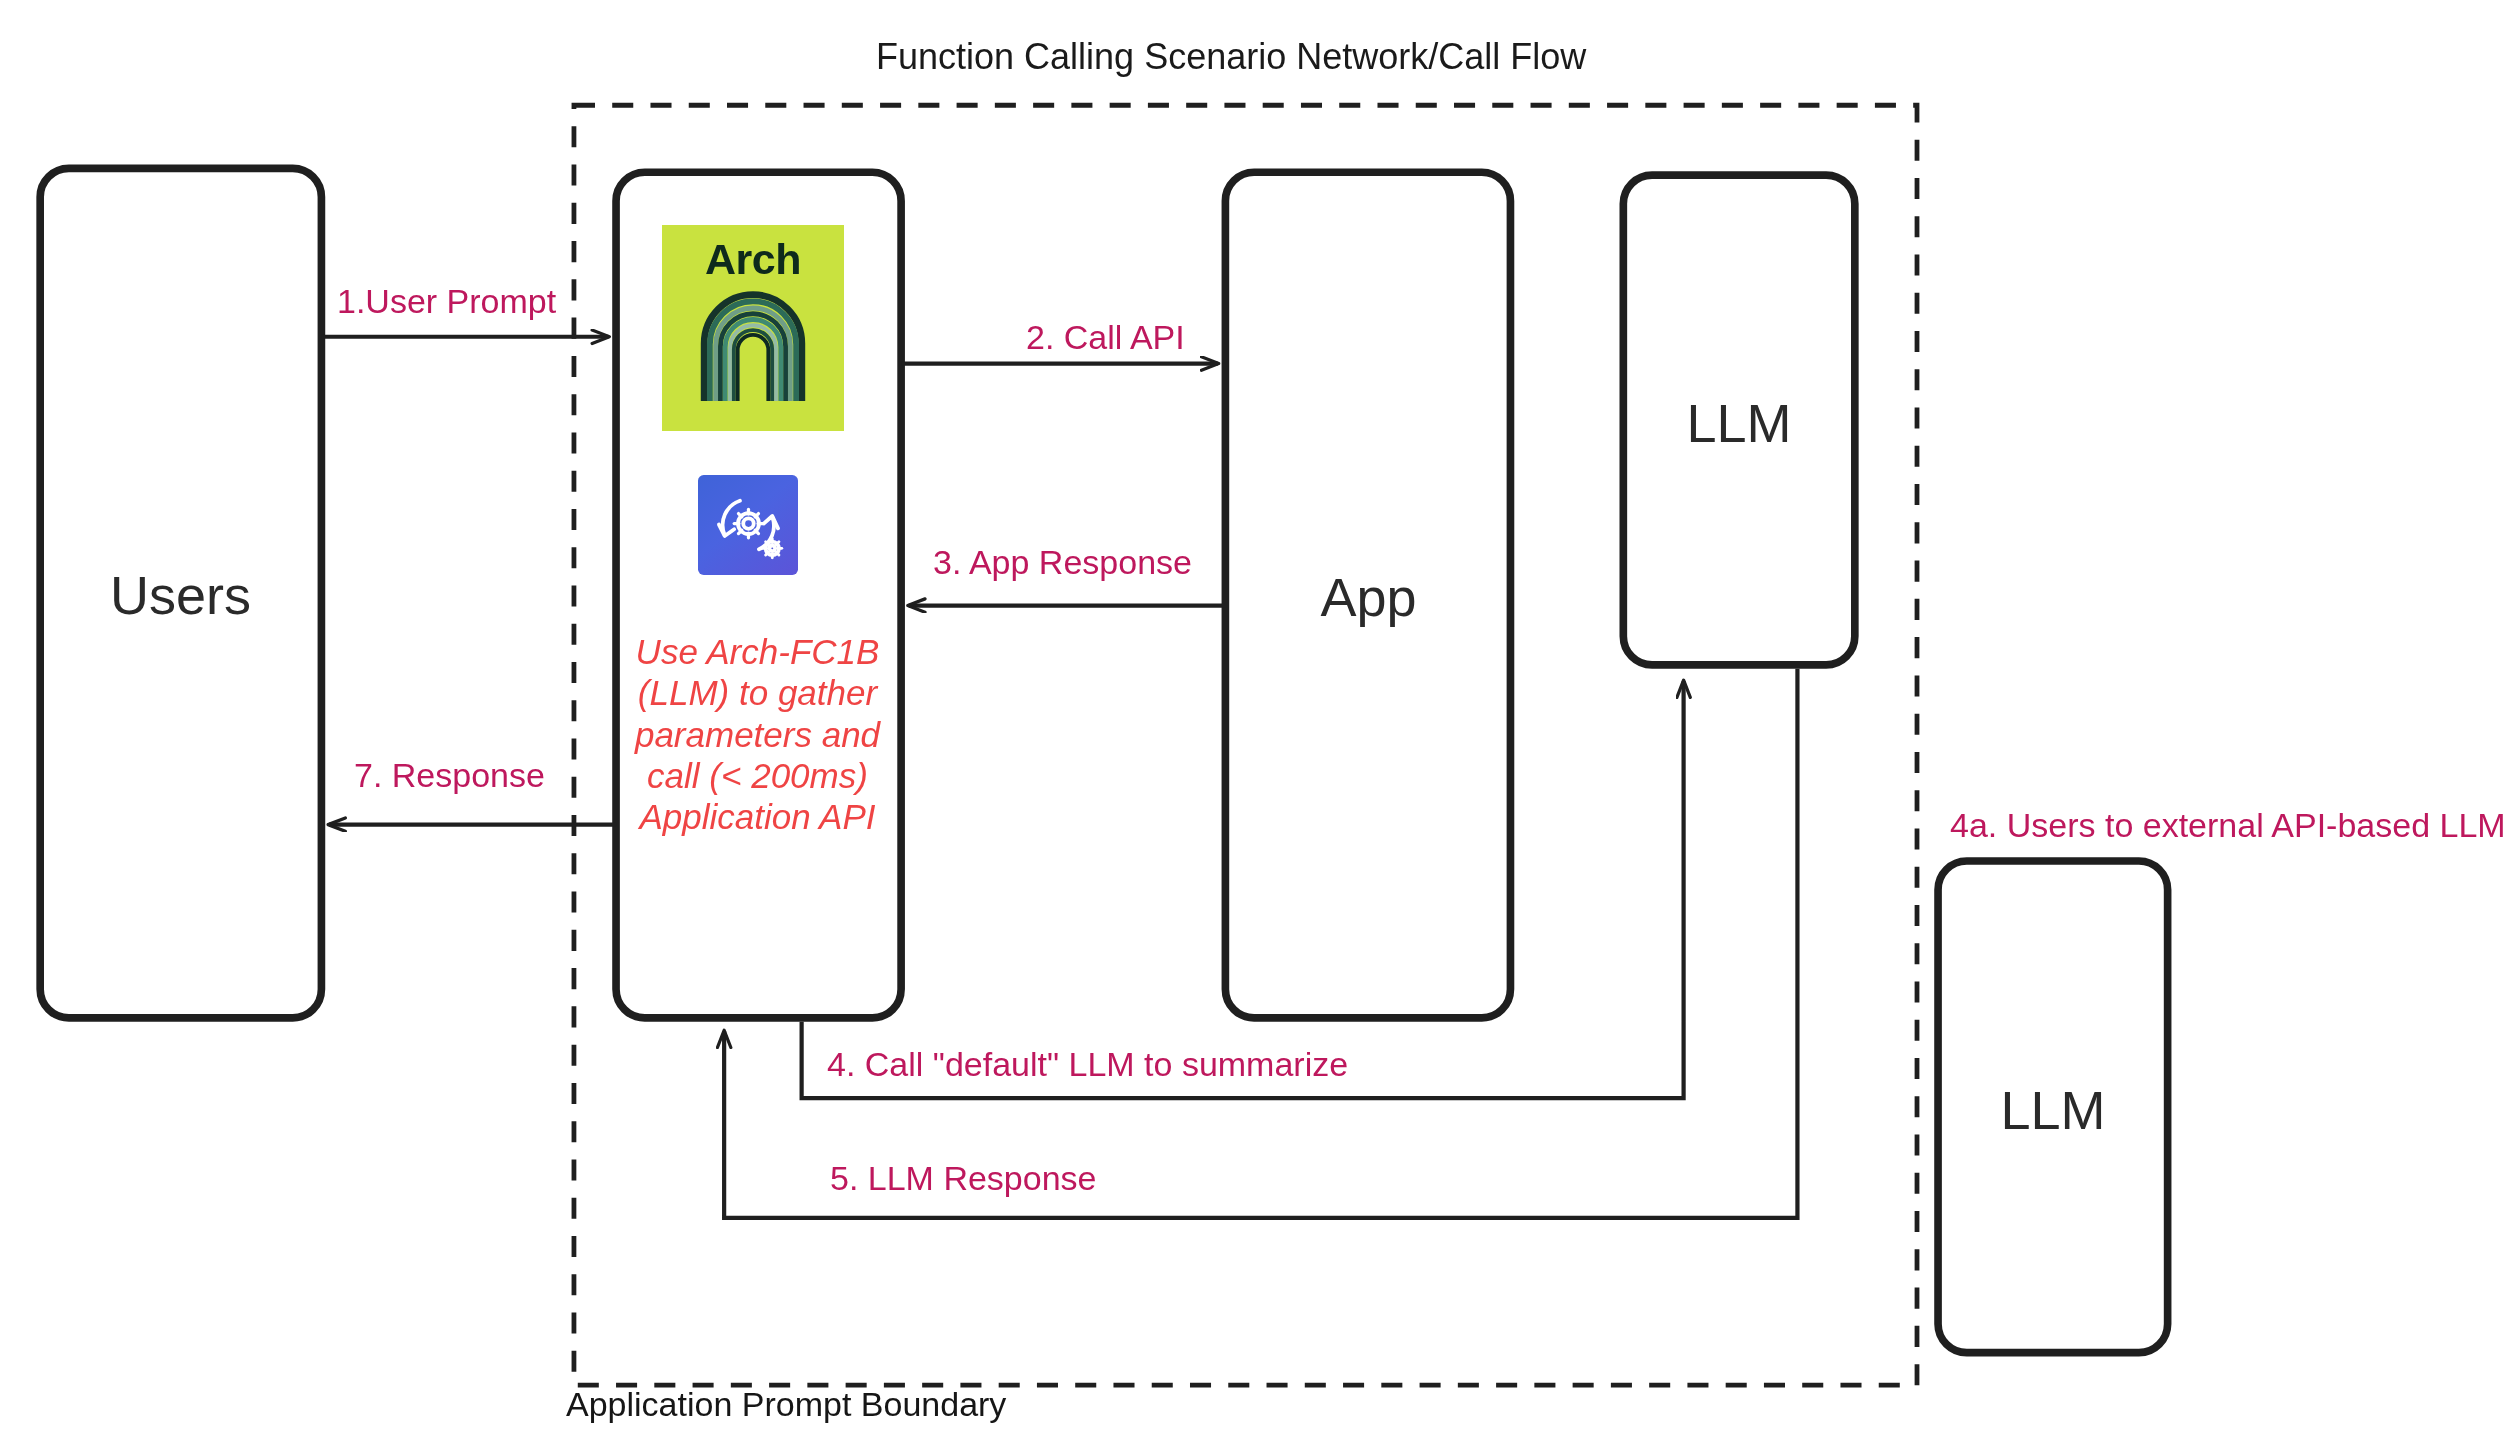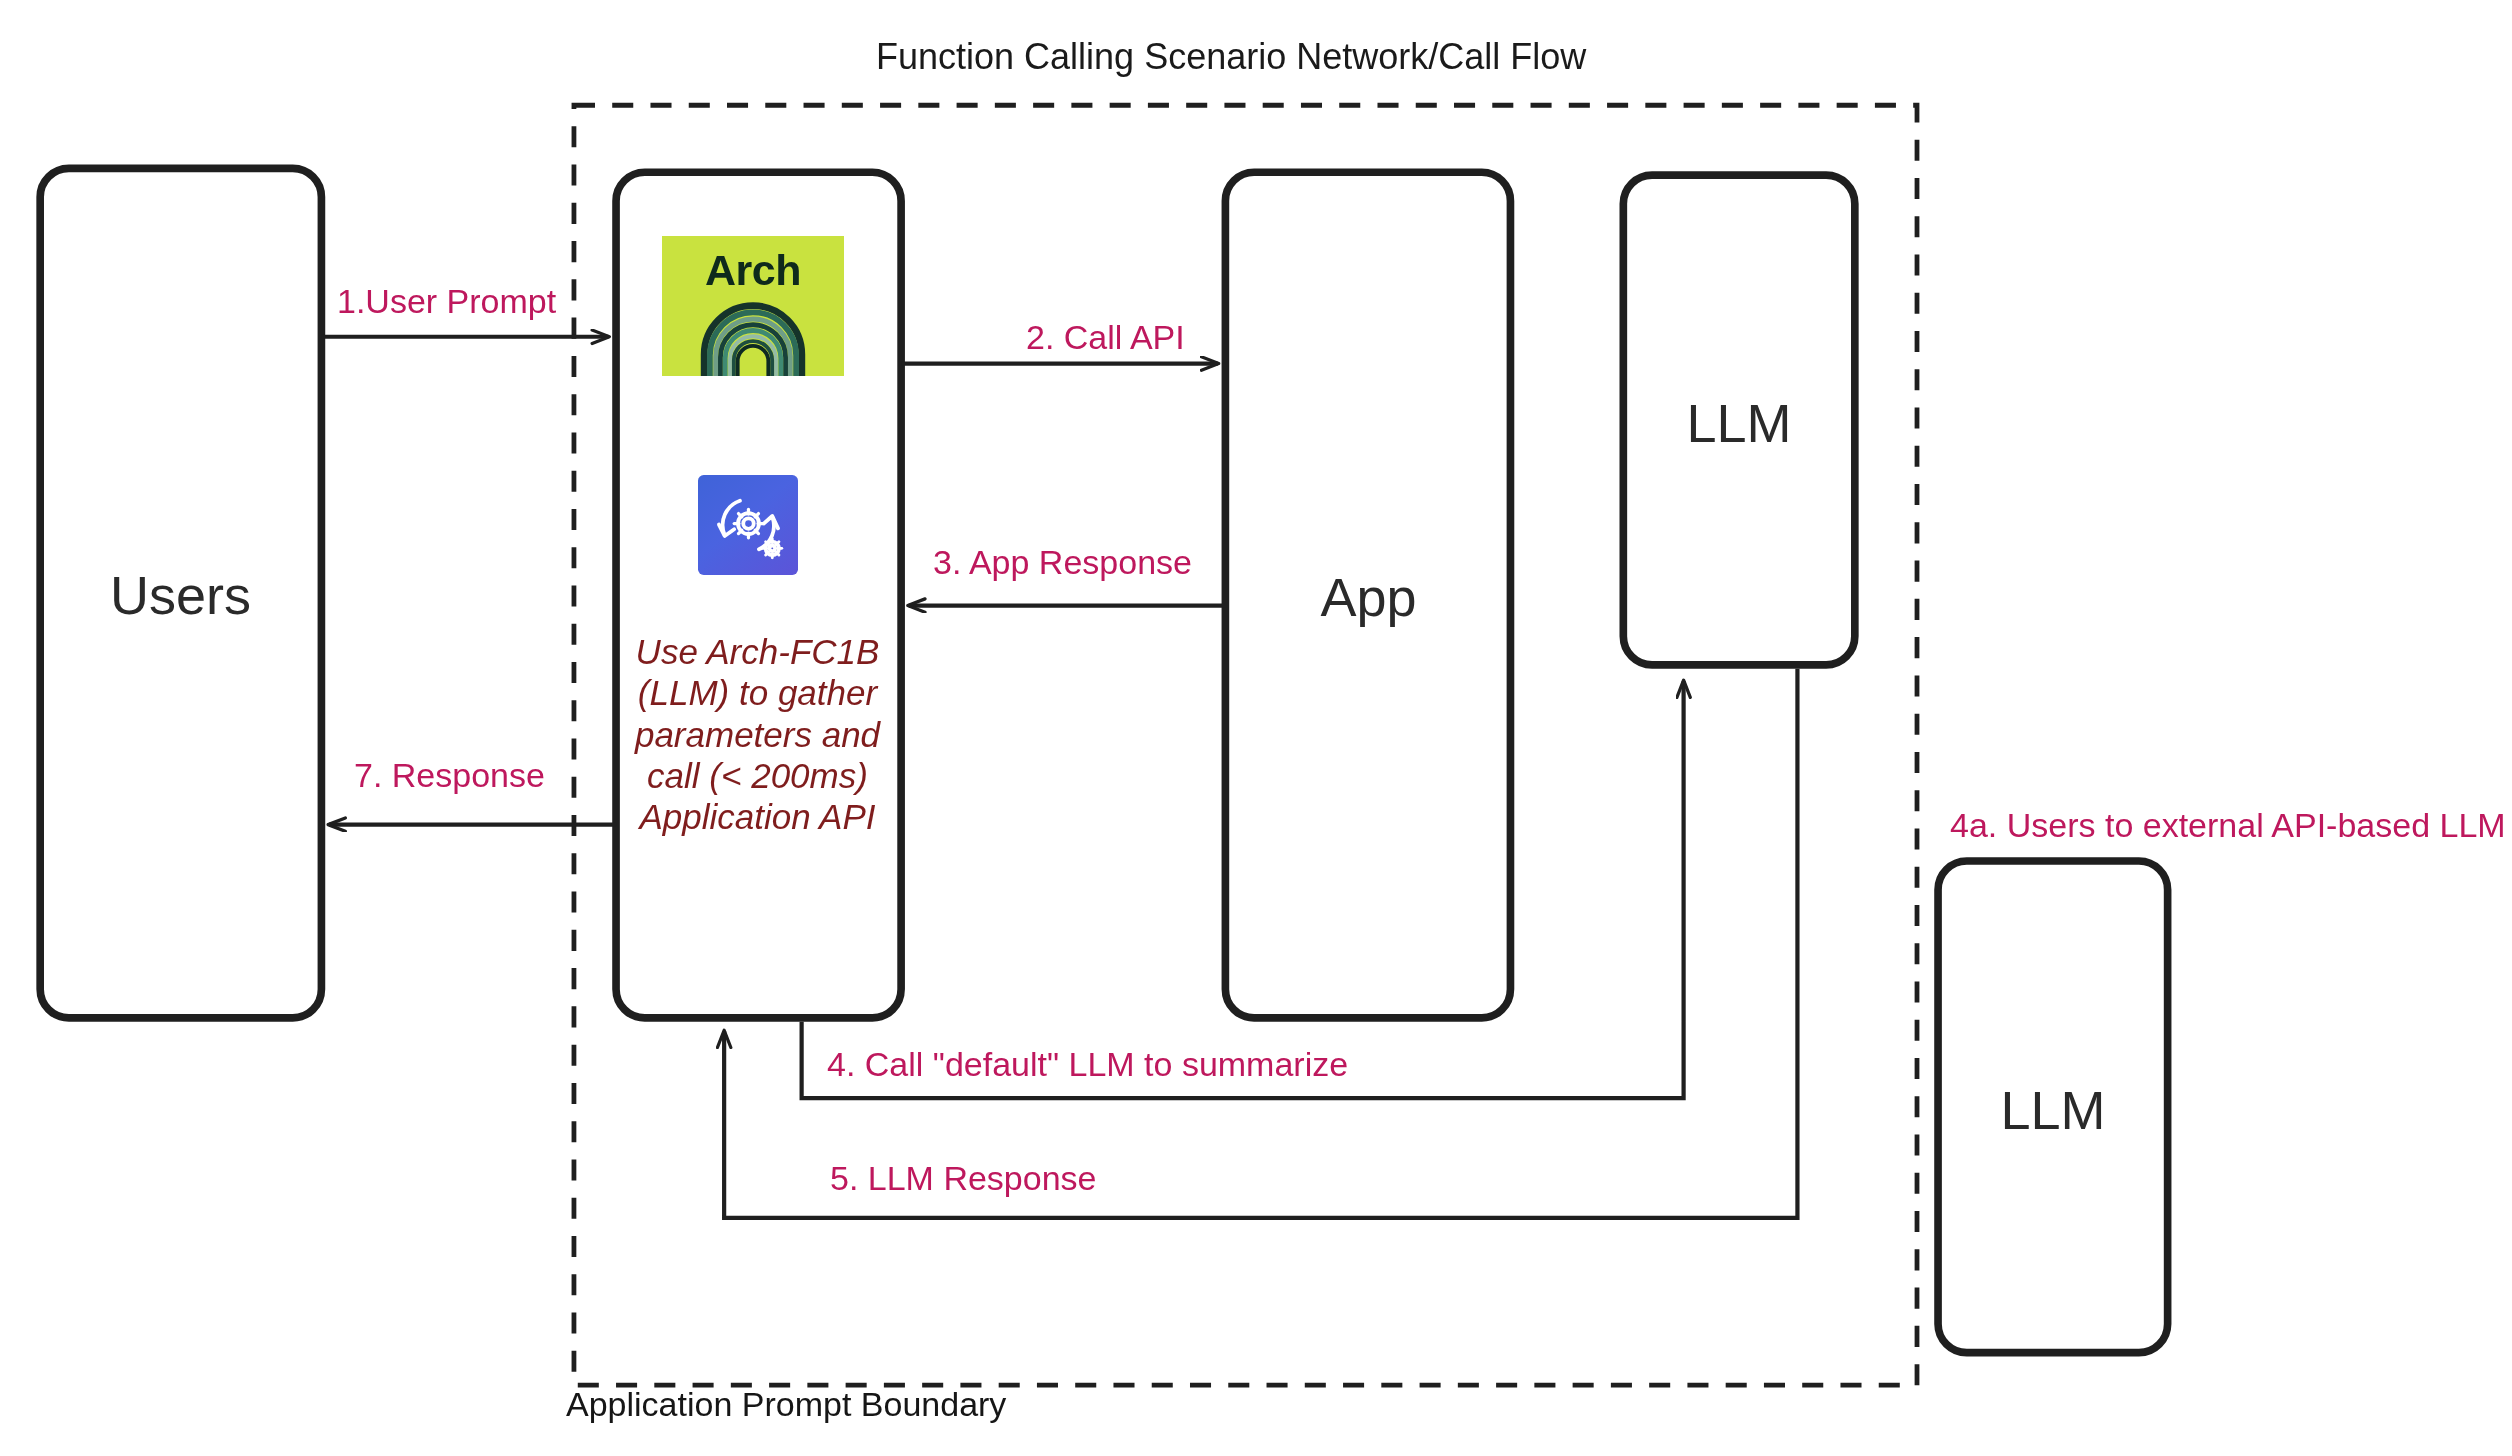--- a/index.html
+++ b/index.html
@@ -85,21 +85,21 @@
     border-radius: 5.7px;
     overflow: hidden;
   }
   .api-icon svg { display: block; width: 100%; height: 100%; }
   .arch-note {
     position: absolute;
     font-style: italic;
     font-size: 35px;
     line-height: 1.18;
     text-align: center;
-    color: #7f1d1d;
+    color: #ef4444;
   }
 </style>
 </head>
 <body>
 
 <div id="canvas">
 
   <div class="title" style="left:876px; top:36px;">Function Calling Scenario Network/Call Flow</div>
 
   <svg class="svg-layer" viewBox="0 0 2626 1522" xmlns="http://www.w3.org/2000/svg">
@@ -135,21 +135,21 @@
   </svg>
 
   <div class="node-label big-node-text" style="left:1226px; top:566px; width:285px;">App</div>
 
   <div class="node-label big-node-text" style="left:40px; top:564px; width:281px;">Users</div>
 
   <div class="node-label big-node-text" style="left:1623px; top:392px; width:232px;">LLM</div>
 
   <div class="node-label big-node-text" style="left:1938px; top:1079px; width:230px;">LLM</div>
 
-  <div class="arch-logo" style="left:662px; top:236px; width:182px; height:140px;">
+  <div class="arch-logo" style="left:662px; top:225px; width:182px; height:206px;">
     <div class="arch-logo-word">Arch</div>
     <svg class="arch-logo-graphic" viewBox="0 0 190 122" xmlns="http://www.w3.org/2000/svg">
       <g fill="none" stroke-linecap="butt">
         <path d="M44,122 L44,62 A51,51 0 0 1 146,62 L146,122" stroke="#15332a" stroke-width="7"></path>
         <path d="M50,122 L50,63 A45,45 0 0 1 140,63 L140,122" stroke="#2c6b58" stroke-width="6"></path>
         <path d="M56,122 L56,64 A39,39 0 0 1 134,64 L134,122" stroke="#6f9e87" stroke-width="5"></path>
         <path d="M61,122 L61,65 A34,34 0 0 1 129,65 L129,122" stroke="#17413a" stroke-width="5"></path>
         <path d="M66,122 L66,66 A29,29 0 0 1 124,66 L124,122" stroke="#3f8a72" stroke-width="5"></path>
         <path d="M71,122 L71,67 A24,24 0 0 1 119,67 L119,122" stroke="#94bba6" stroke-width="4"></path>
         <path d="M75,122 L75,68 A20,20 0 0 1 115,68 L115,122" stroke="#1d4d40" stroke-width="4"></path>

